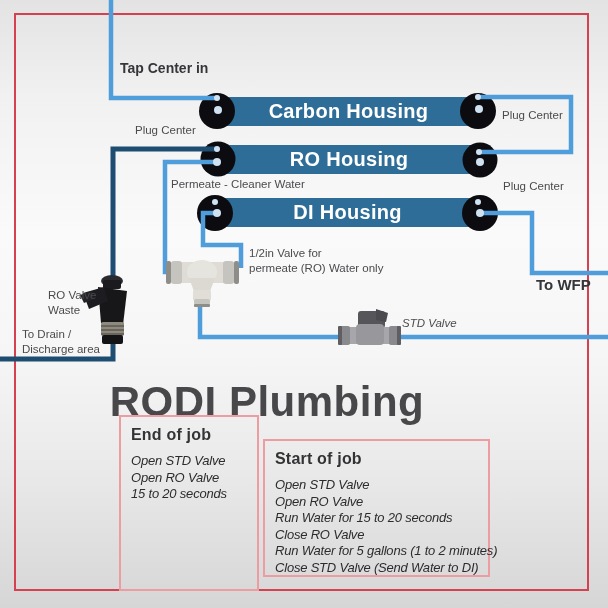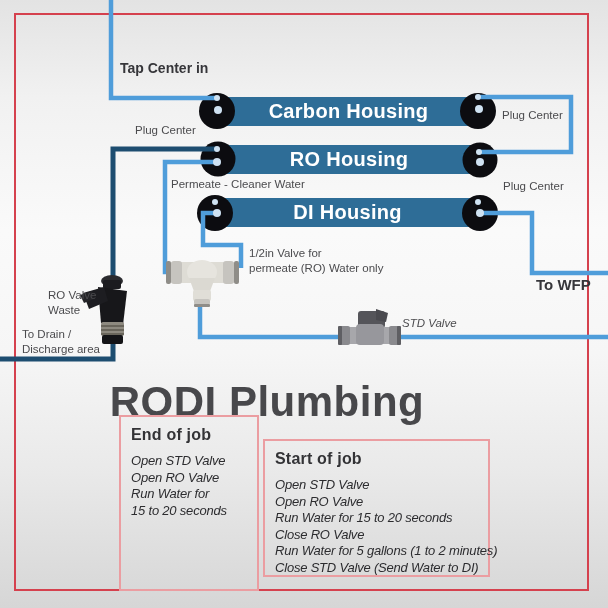--- a/index.html
+++ b/index.html
@@ -138,21 +138,20 @@
 permeate (RO) Water only</div>
   <div class="lbl" style="left:402px;top:316px;font-style:italic;">STD Valve</div>
   <div class="lbl bold" style="left:536px;top:278px;font-size:15px;">To WFP</div>
 
   <div class="page-title">RODI Plumbing</div>
 
   <div class="instr-box box-end">
     <h3>End of job</h3>
     <div class="instr-item">Open STD Valve</div>
     <div class="instr-item">Open RO Valve</div>
-    <div class="instr-item">Run Water for</div>
     <div class="instr-item">15 to 20 seconds</div>
   </div>
 
   <div class="instr-box box-start">
     <h3>Start of job</h3>
     <div class="instr-item">Open STD Valve</div>
     <div class="instr-item">Open RO Valve</div>
     <div class="instr-item">Run Water for 15 to 20 seconds</div>
     <div class="instr-item">Close RO Valve</div>
     <div class="instr-item">Run Water for 5 gallons (1 to 2 minutes)</div>

